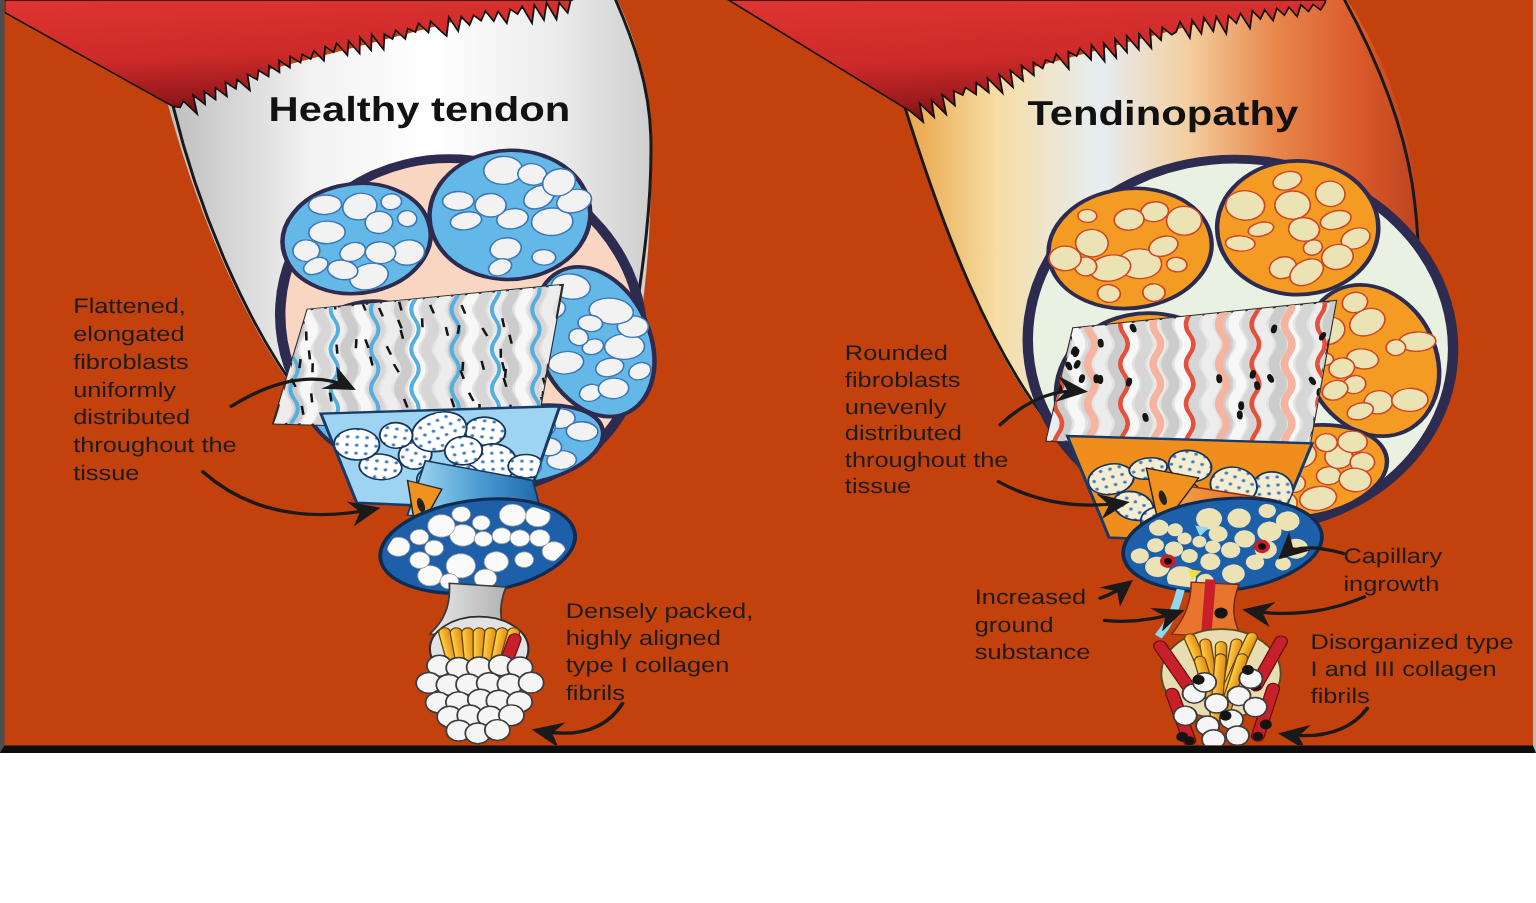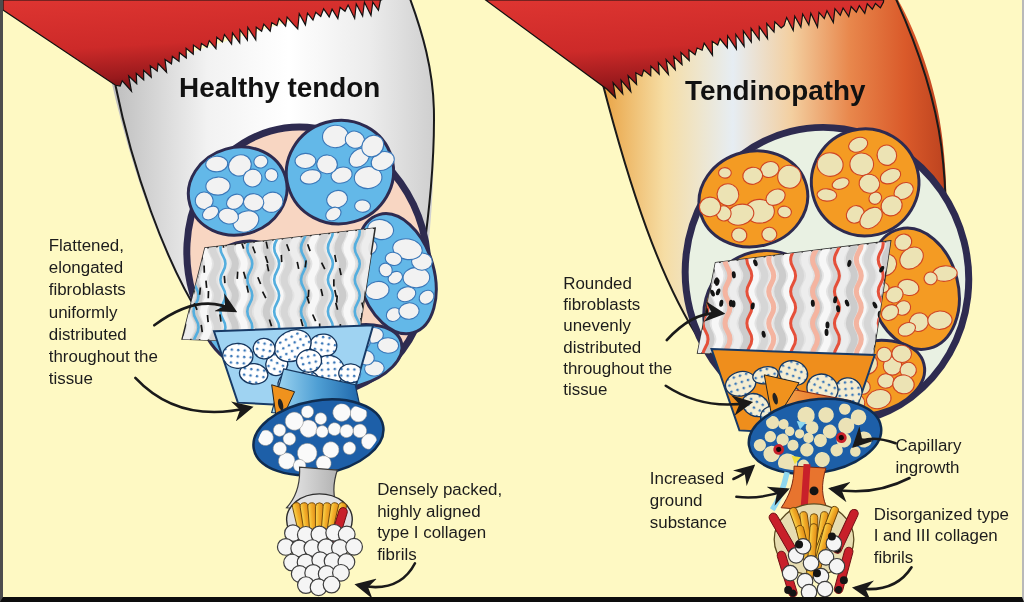--- a/index.html
+++ b/index.html
@@ -1,16 +1,16 @@
 <!DOCTYPE html>
 <html><head>
 <meta charset="utf-8">
 <style>
   html,body{margin:0;padding:0;background:#fff}
-  .stage{position:relative;width:1024px;height:602px;background:#fef9c3;box-sizing:border-box;
+  .stage{position:relative;width:1024px;height:502px;background:#c2410c;box-sizing:border-box;
          border-left:3px solid #4d4d4d;border-right:2px solid #b9b9b9;border-bottom:5px solid #0d0d0d;overflow:hidden}
   .stage svg{display:block;width:100%;height:100%}
   .ttl{font:bold 28px "Liberation Sans",sans-serif;fill:#111}
   .lbl{font:17px "Liberation Sans",sans-serif;fill:#1c1c1c}
   .arr{fill:none;stroke:#1a1a1a;stroke-width:2.6;stroke-linecap:round}
 </style>
 </head>
 <body>
 
 <div class="stage">

